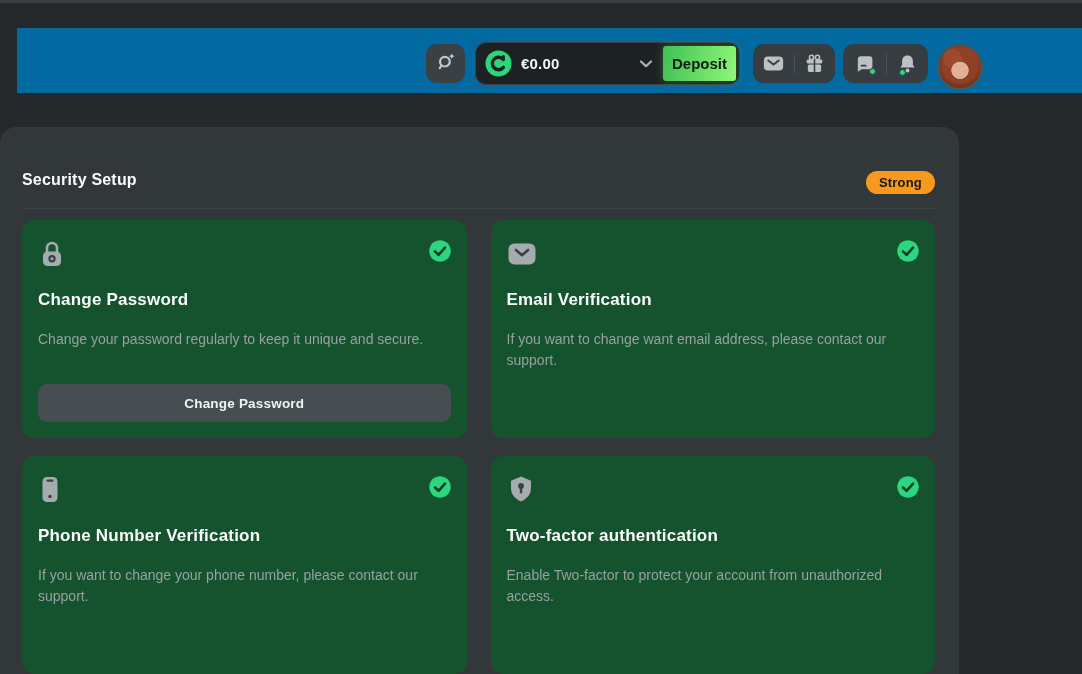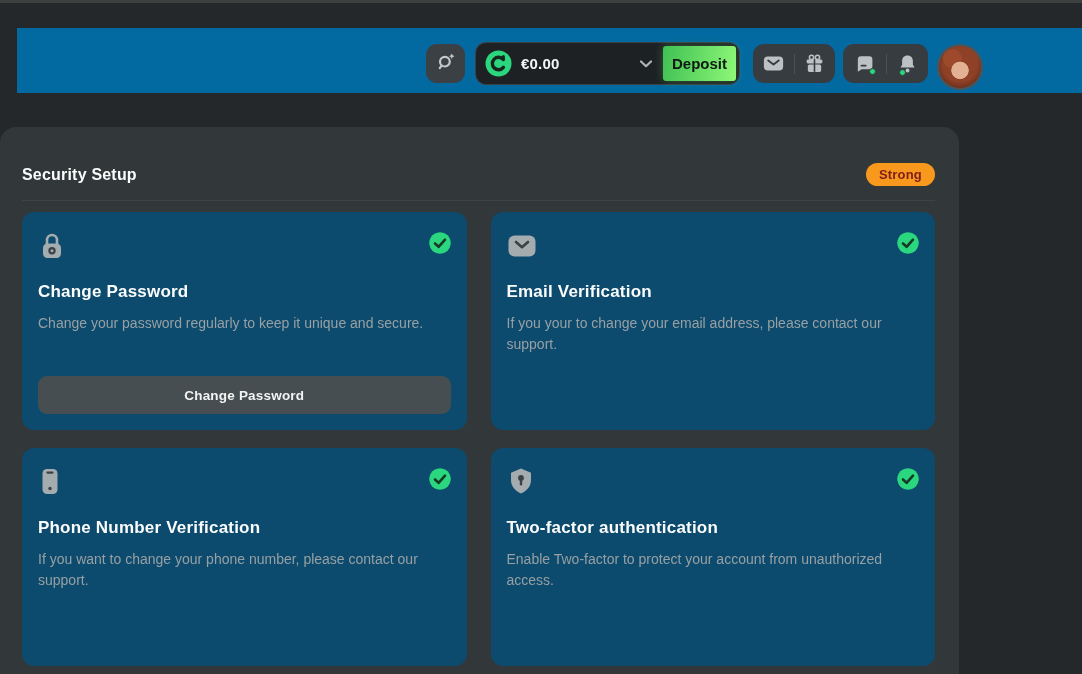--- a/index.html
+++ b/index.html
@@ -58,46 +58,47 @@
       radial-gradient(circle at 70% 28%, #8e4127 0 24%, rgba(0,0,0,0) 26%),
       radial-gradient(circle at 50% 45%, #8e4127 0 55%, #6e2f1d 75%, #572415 100%);
   }
 
   
   .panel {
     position:absolute; left:0; top:127px; width:959px; height:547px;
     background:#323839; border-radius:16px 16px 0 0; overflow:hidden;
   }
   .panel-head {
-    display:flex; align-items:center; justify-content:space-between;
-    padding:36px 24px 0 22px;
+    display:flex; align-items:flex-start; justify-content:space-between;
+    padding:24px 24px 0 22px;
+    margin-top:20px;
   }
   .panel-title { font-size:16px; font-weight:800; color:#fbfcfc; letter-spacing:.2px; }
   .strength-badge {
-    background:#f8991d; color:#7f1d1d; font-size:13px; font-weight:800;
+    background:#f8991d; color:#0f172a; font-size:13px; font-weight:800;
     padding:4px 13px; border-radius:12px; letter-spacing:.2px;
   }
   .panel-divider { height:1px; background:#3d4446; margin:14px 24px 0 22px; }
 
   .cards-grid {
     display:grid; grid-template-columns:1fr 1fr; column-gap:24px; row-gap:18px;
     grid-auto-rows:218px; margin:11px 24px 0 22px;
   }
   .card {
-    position:relative; background:#0c4a6e; border-radius:12px; padding:16px;
+    position:relative; background:#14532d; border-radius:12px; padding:16px;
   }
   .card-icon-row { margin-top:5px; height:30px; display:flex; align-items:center; }
   .seal {
     position:absolute; right:16px; top:20px; width:22px; height:22px;
   }
   .seal .sq { position:absolute; inset:1px; background:#2ad67e; border-radius:8px; }
   .seal .sq.r { transform:rotate(45deg); }
   .seal svg { position:absolute; inset:0; }
   .card-title { margin-top:19px; font-size:17px; font-weight:800; color:#fbfcfc; letter-spacing:.2px; }
-  .card-desc { margin-top:11px; font-size:14px; font-weight:500; color:#97a0a3; line-height:21px; max-width:420px; }
+  .card-desc { margin-top:19px; font-size:14px; font-weight:500; color:#97a0a3; line-height:21px; max-width:420px; }
   .card-btn {
     position:absolute; left:16px; right:16px; bottom:16px; height:38px;
     background:#464e51; border:none; border-radius:9px; cursor:pointer;
     font-family:inherit; font-size:13.5px; font-weight:800; color:#f2f4f4; letter-spacing:.2px;
   }
   .card-partial { height:60px; }
 </style>
 </head>
 <body>
 
@@ -213,21 +214,21 @@
         </span>
       </div>
       <span class="seal">
         <span class="sq"></span>
           <span class="sq r"></span>
         <svg width="22" height="22" viewBox="0 0 22 22">
           <polyline points="6,11.5 9.6,14.8 16,7.6" fill="none" stroke="#173a27" stroke-width="2.6" stroke-linecap="round" stroke-linejoin="round"></polyline>
         </svg>
       </span>
       <h2 class="card-title">Email Verification</h2>
-      <p class="card-desc">If you your to change your email address, please contact our support.</p>
+      <p class="card-desc">If you want to change want email address, please contact our support.</p>
     </section>
 
     <section class="card">
       <div class="card-icon-row">
         <span>
           <svg width="24" height="30" viewBox="0 0 24 30">
             <rect x="4.5" y="2" width="15" height="25" rx="4.5" fill="#a5acb0"></rect>
             <line x1="9.5" y1="5.6" x2="14.5" y2="5.6" stroke="#3b4245" stroke-width="2.2" stroke-linecap="round"></line>
             <circle cx="12" cy="21.5" r="1.7" fill="#3b4245"></circle>
           </svg>

